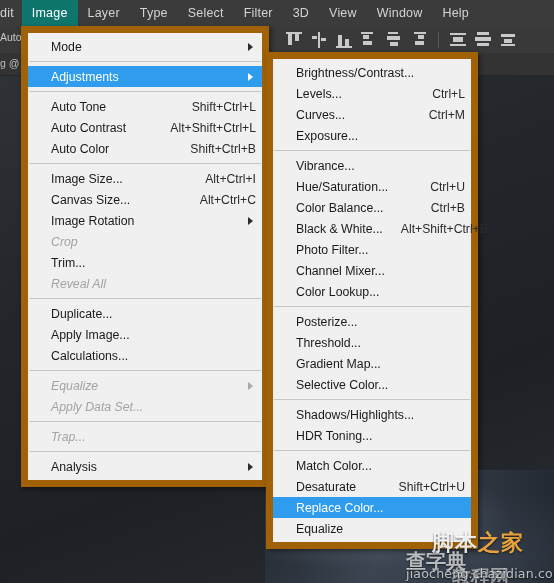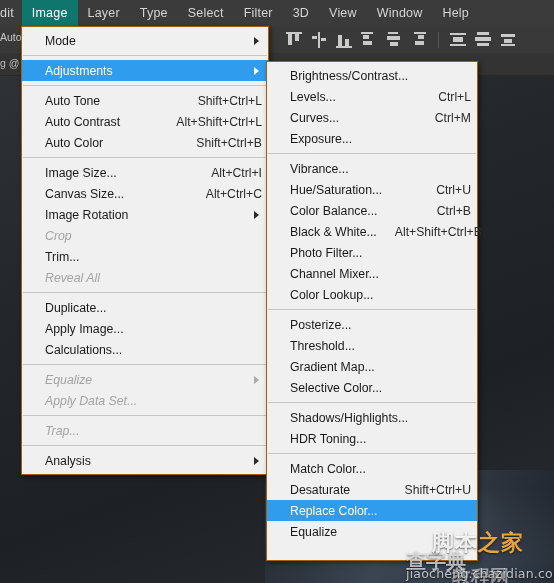--- a/index.html
+++ b/index.html
@@ -110,36 +110,35 @@
     left: 0; top: 4px;
     color: #bdbdbd;
     font-size: 10.5px;
     white-space: nowrap;
   }
 
   
   .menu-panel {
     position: absolute;
     background: #f0f0f0;
-    border: 1px solid #a16207;
+    border: 7px solid #a16207;
     box-shadow: 2px 2px 5px rgba(0,0,0,0.45);
     box-sizing: border-box;
   }
   #image-menu {
     left: 21px;
     top: 26px;
     width: 248px;
     padding: 3px 0 3px 0;
   }
   #adjustments-submenu {
     left: 266px;
     top: 52px;
     width: 212px;
-    padding: 3px 0 18px 0;
-    margin-top: 9px;
+    padding: 3px 0 3px 0;
   }
 
   .mi {
     position: relative;
     display: flex;
     align-items: center;
     height: 21px;
     padding: 0 6px 0 23px;
     box-sizing: border-box;
     font-size: 12.3px;

